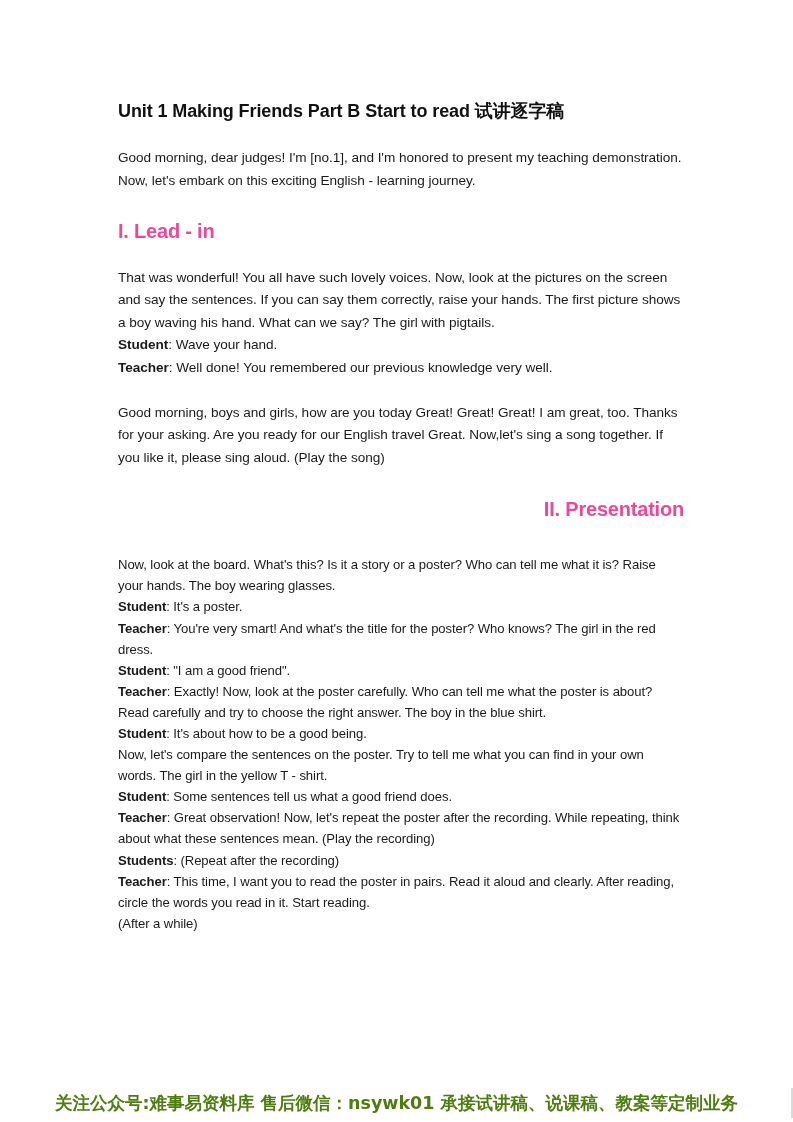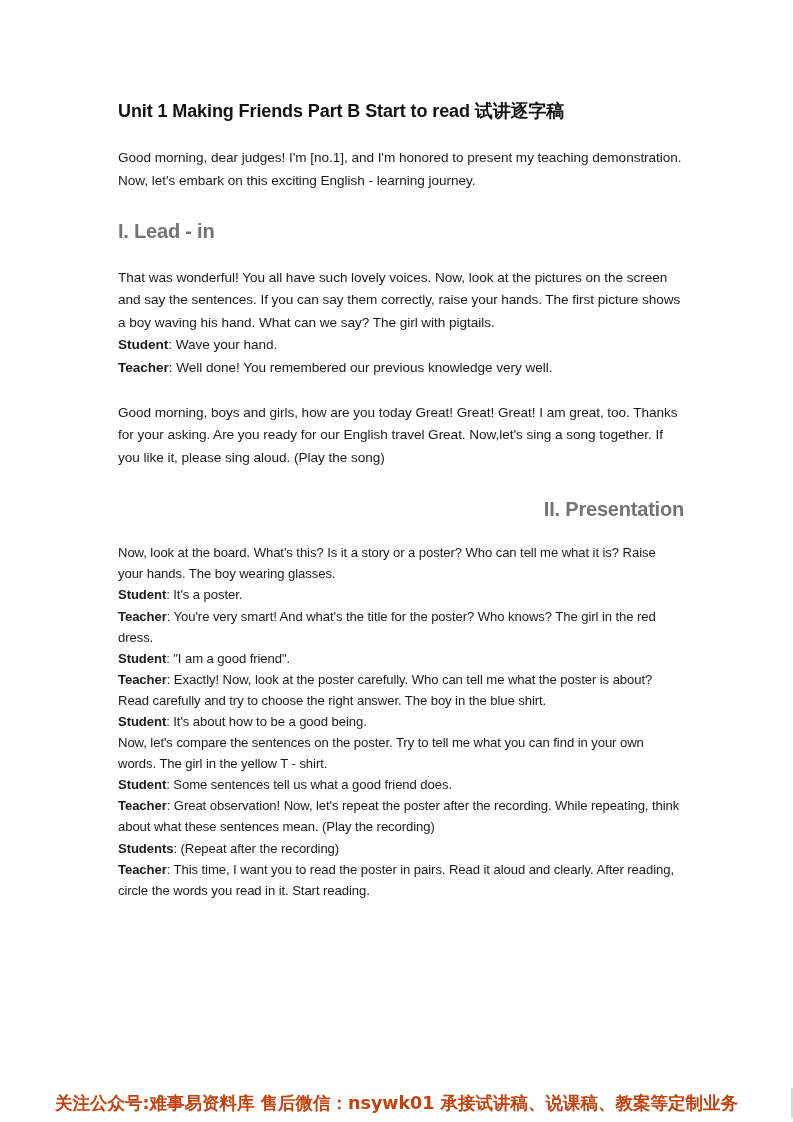--- a/index.html
+++ b/index.html
@@ -48,40 +48,40 @@
     margin: 26px 0 0 0;
     color: #1a1a1a;
     letter-spacing: -0.05px;
   }
 
   .section-heading {
     font-size: 20px;
     font-weight: bold;
     line-height: 26px;
     margin: 26px 0 0 0;
-    color: #737373;
+    color: #ec4899;
     letter-spacing: -0.2px;
   }
 
   .section-heading.sec2 {
     margin-top: 27px;
     text-align: right;
   }
 
   .para-block {
     font-size: 13.6px;
     line-height: 22.4px;
     margin: 23px 0 0 0;
     letter-spacing: -0.05px;
   }
 
   .para-block.tight {
     font-size: 13.1px;
     line-height: 21.1px;
-    margin-top: 20px;
+    margin-top: 32px;
     letter-spacing: -0.08px;
   }
 
   .para-block p {
     margin: 0;
   }
 
   .speaker {
     font-weight: bold;
   }
@@ -95,21 +95,21 @@
     display: flex;
     align-items: center;
     justify-content: center;
     background: #ffffff;
   }
 
   .footer-text {
     font-family: "DejaVu Sans", "Liberation Sans", sans-serif;
     font-size: 17.5px;
     font-weight: bold;
-    color: #c2410c;
+    color: #4d7c0f;
     white-space: nowrap;
     letter-spacing: 0px;
     line-height: 24px;
   }
 
   .footer-right-rule {
     position: absolute;
     right: 0px;
     top: 1088px;
     width: 2px;
@@ -147,20 +147,21 @@
       <p><span class="speaker">Student</span><span>: It's a poster.</span></p>
       <p><span class="speaker">Teacher</span><span>: You're very smart! And what's the title for the poster? Who knows? The girl in the red dress.</span></p>
       <p><span class="speaker">Student</span><span>: "I am a good friend".</span></p>
       <p><span class="speaker">Teacher</span><span>: Exactly! Now, look at the poster carefully. Who can tell me what the poster is about? Read carefully and try to choose the right answer. The boy in the blue shirt.</span></p>
       <p><span class="speaker">Student</span><span>: It's about how to be a good being.</span></p>
       <p><span>Now, let's compare the sentences on the poster. Try to tell me what you can find in your own words. The girl in the yellow T - shirt.</span></p>
       <p><span class="speaker">Student</span><span>: Some sentences tell us what a good friend does.</span></p>
       <p><span class="speaker">Teacher</span><span>: Great observation! Now, let's repeat the poster after the recording. While repeating, think about what these sentences mean. (Play the recording)</span></p>
       <p><span class="speaker">Students</span><span>: (Repeat after the recording)</span></p>
       <p><span class="speaker">Teacher</span><span>: This time, I want you to read the poster in pairs. Read it aloud and clearly. After reading, circle the words you read in it. Start reading.</span></p>
+      <p><span>(After a while)</span></p>
     </div>
 
   </div>
 
   <div class="footer-band">
     <span class="footer-text">关注公众号:难事易资料库  售后微信：nsywk01  承接试讲稿、说课稿、教案等定制业务</span>
   </div>
 
   <div class="footer-right-rule"></div>
 

